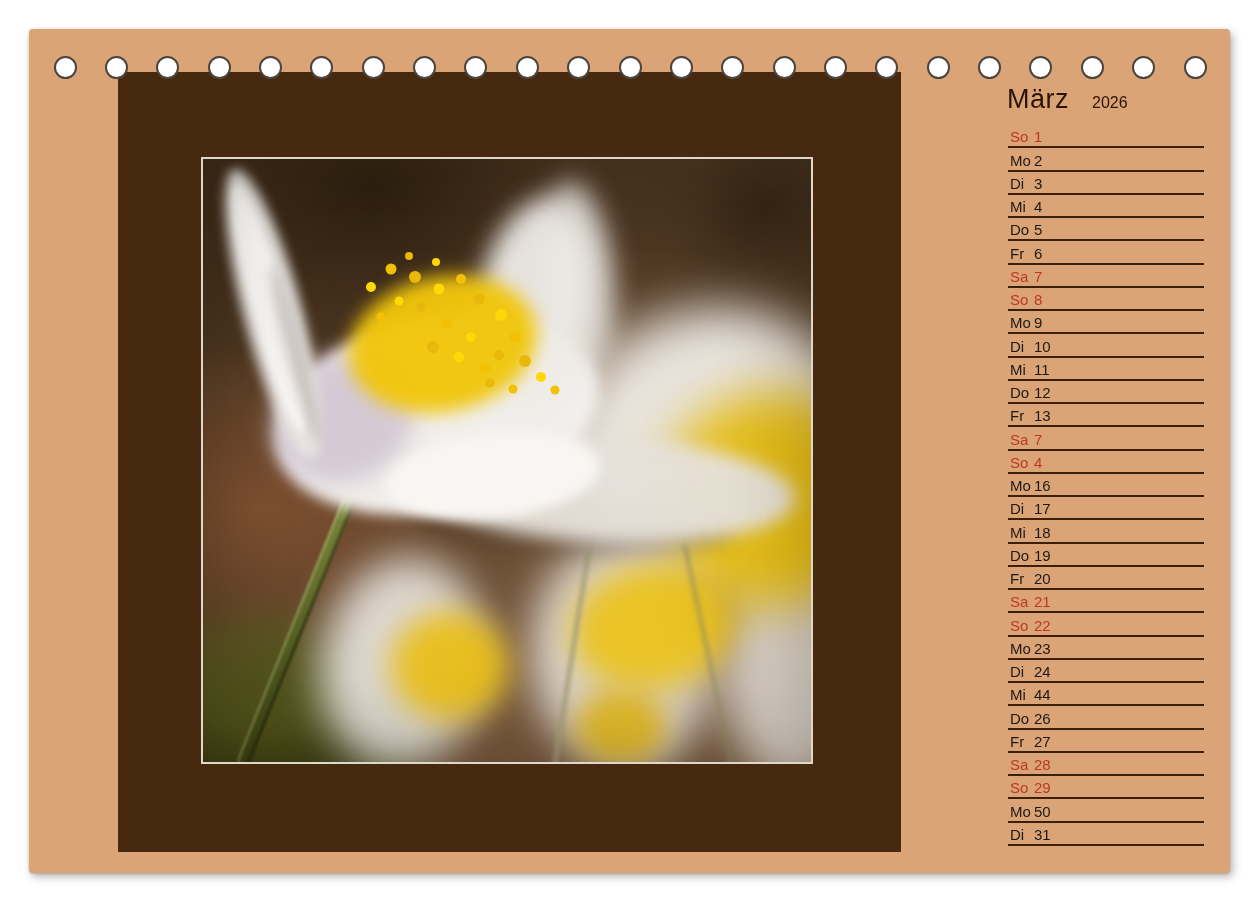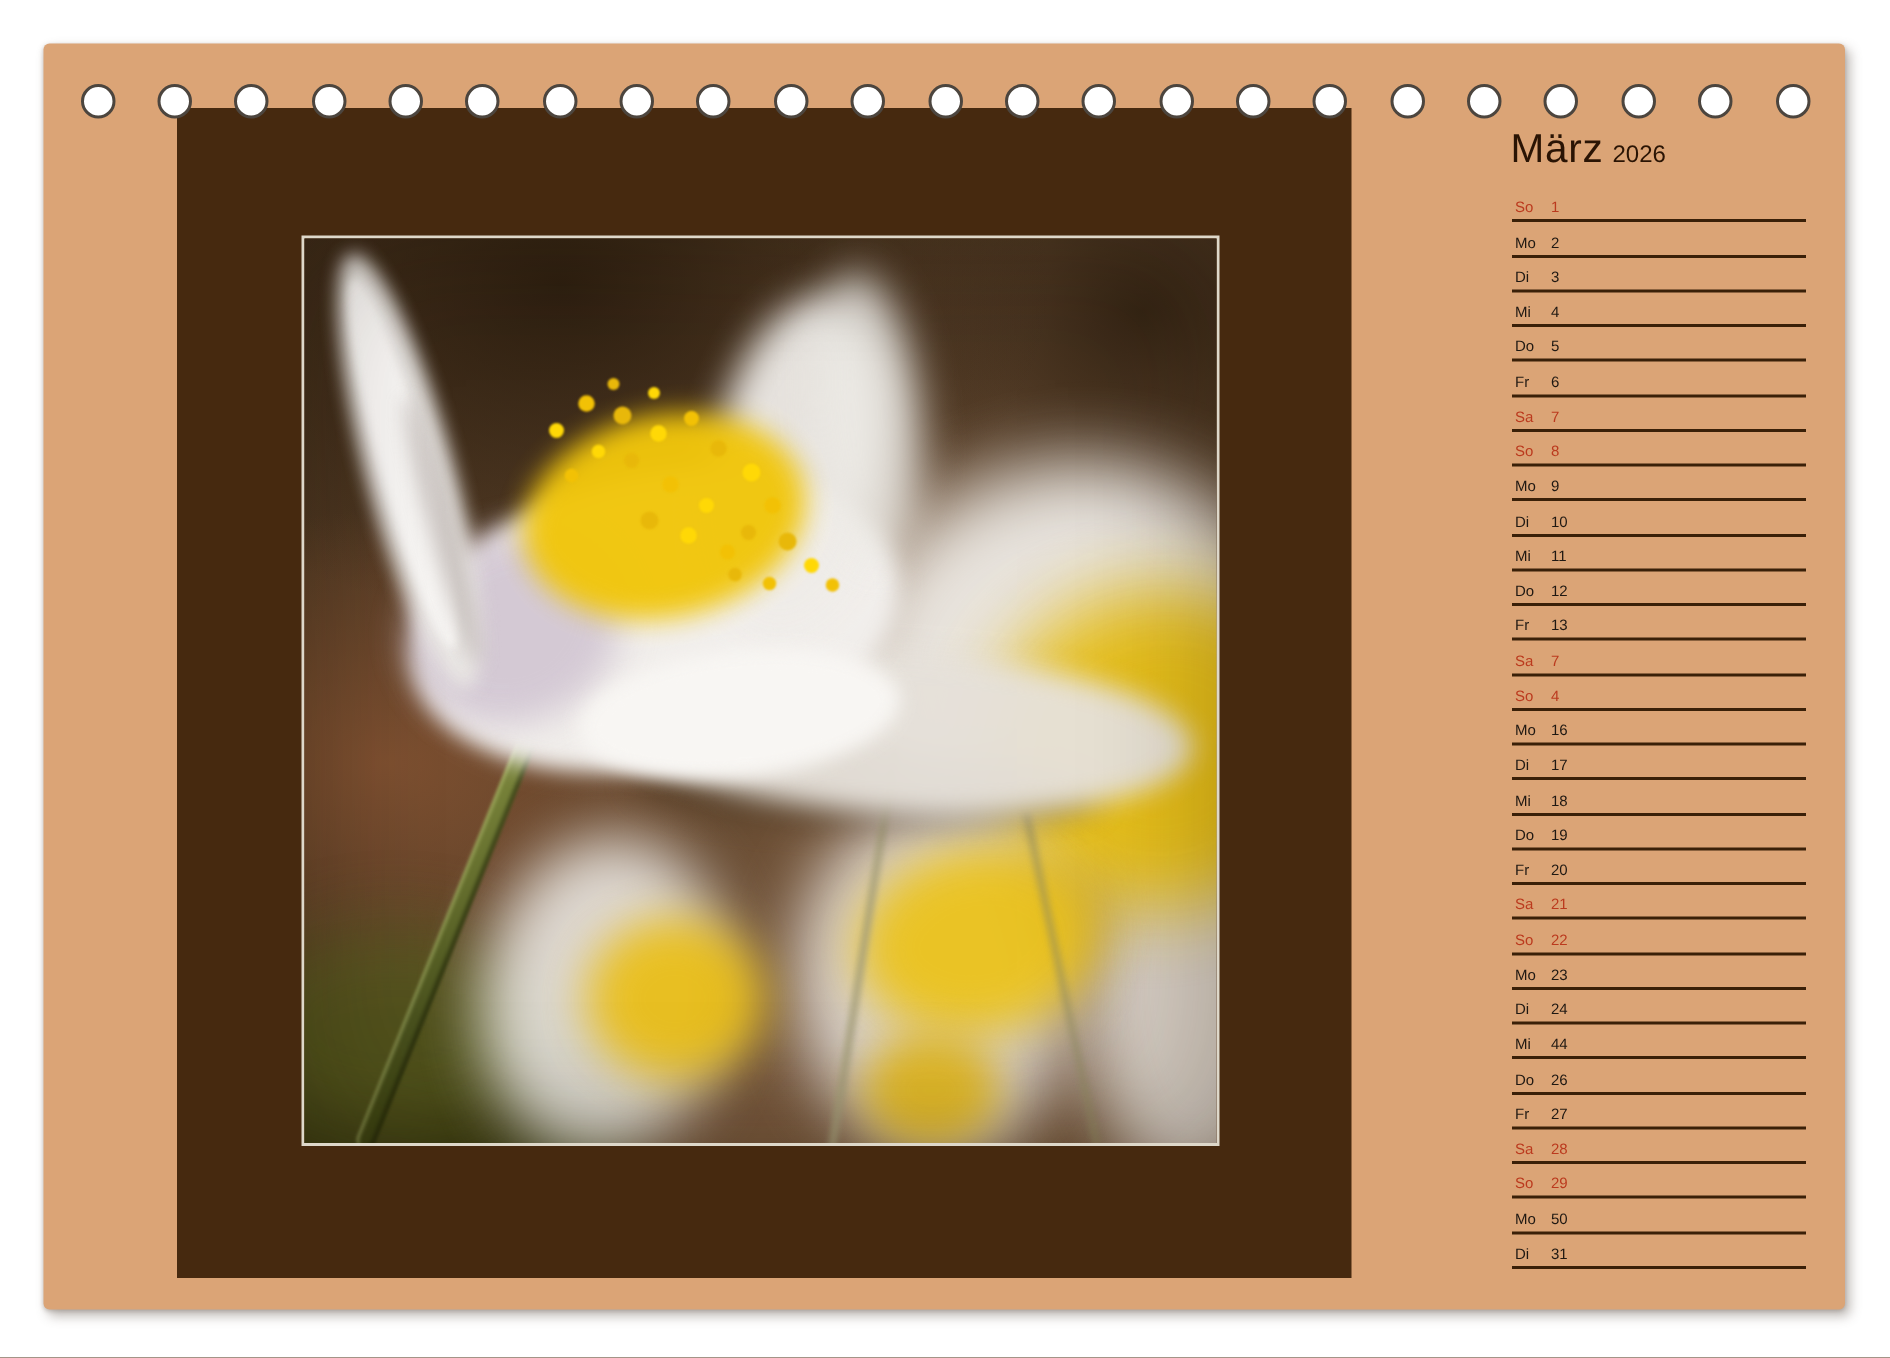--- a/index.html
+++ b/index.html
@@ -67,30 +67,30 @@
   .arm-a { left:330px; top:150px; width:115px; height:225px; background:#efece8; filter:blur(12px); opacity:.95; --r:10deg; }
   .arm-b { left:376px; top:118px; width:70px;  height:195px; background:#eceae5; filter:blur(13px); opacity:.8; --r:-6deg; }
   .spike    { left:70px;  top:155px; width:58px; height:300px; background:#e9e6e3; filter:blur(6px); opacity:.97; --r:-15deg; }
   .spike-co { left:66px;  top:150px; width:32px; height:255px; background:#f7f5f3; filter:blur(3px); --r:-15deg; }
   .spike-sh { left:92px;  top:195px; width:17px; height:185px; background:#b3aaa6; filter:blur(6px); opacity:.6; --r:-15deg; }
   .brim  { left:290px; top:317px; width:215px; height:85px; background:#f8f6f3; filter:blur(6px); --r:-6deg; }
   .glow  { left:240px; top:185px; width:190px; height:135px; background:#f1c60c; filter:blur(9px); opacity:.97; --r:-12deg; }
   .dot   { position:absolute; border-radius:50%; transform:translate(-50%,-50%); filter:blur(.6px); }
 
   
-  .title { position:absolute; left:978px; top:56px; display:flex; align-items:baseline; gap:6px;
+  .title { position:absolute; left:978px; top:56px; display:flex; align-items:baseline; gap:23px;
            color:var(--title,#2a1404); z-index:3; }
   .title .m { font-size:27px; line-height:1.1; letter-spacing:.5px; }
   .title .y { font-size:16px; line-height:1.1; }
 
   
   .days { position:absolute; left:979px; top:96px; width:196px; z-index:3; }
   .day-row { box-sizing:border-box; height:23.25px; border-bottom:2px solid var(--line,#3a2008);
              display:flex; align-items:flex-end; padding:0 0 2px 2px;
-             font-size:10px; line-height:1; color:var(--ink,#1f1812); }
+             font-size:15px; line-height:1; color:var(--ink,#1f1812); }
   .day-row.weekend { color:var(--red,#bb3a1e); }
   .dw { width:24px; }
 </style>
 </head>
 <body>
 
 <div class="sheet">
 
   <div class="mat">
     <div class="photo-frame">

